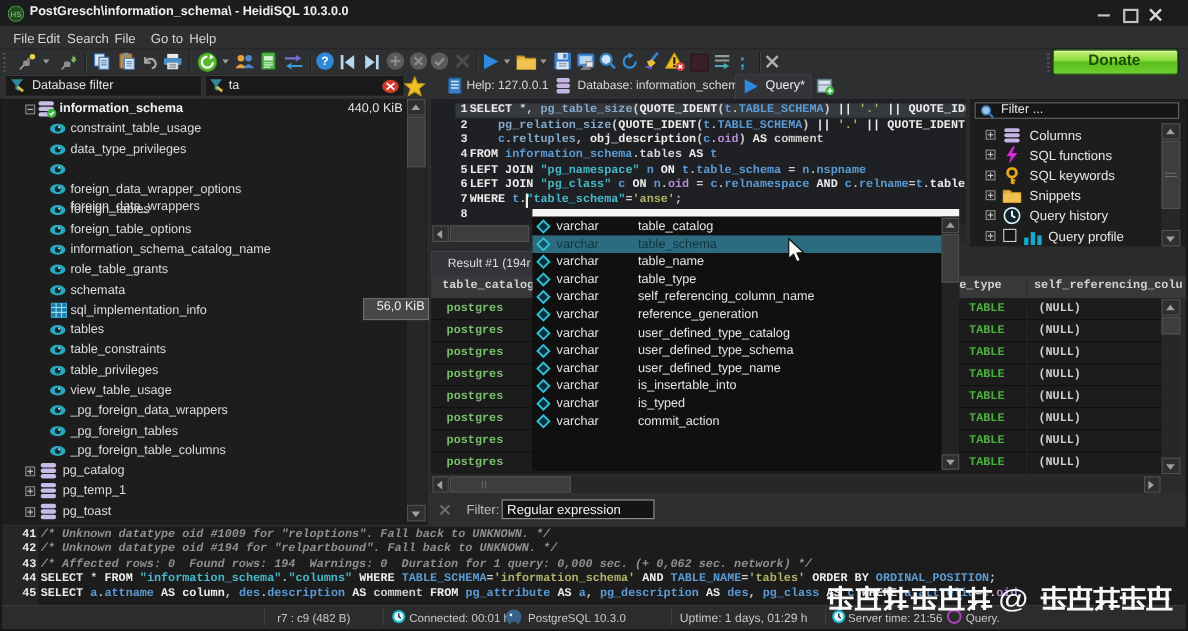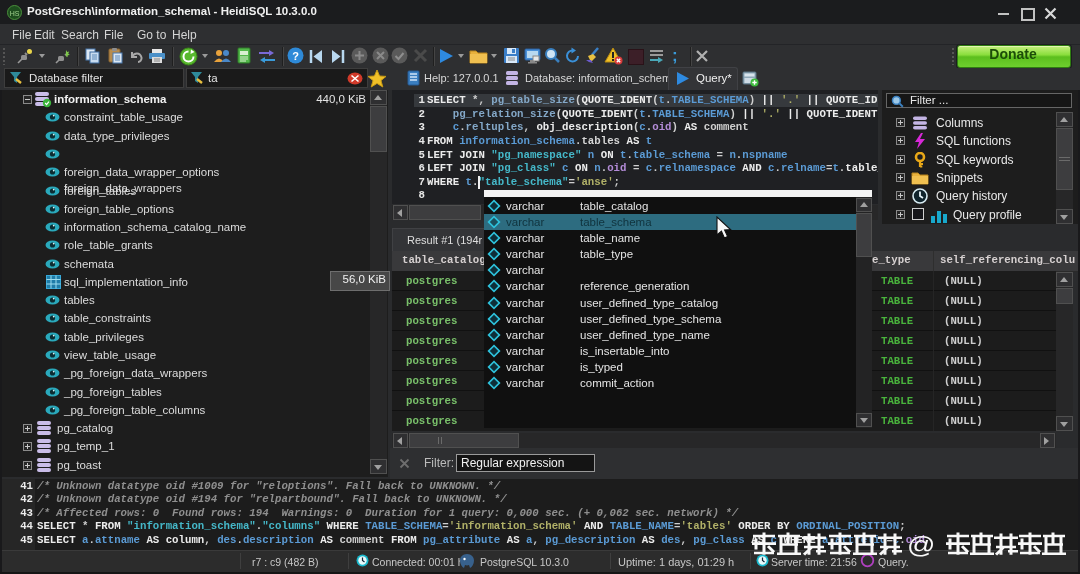--- a/index.html
+++ b/index.html
@@ -745,20 +745,21 @@
           <rect x="3.2" y="3.2" width="7.6" height="7.6" fill="#0e2e38" stroke="#2ec2dc" stroke-width="1.7" transform="rotate(45 7 7)"></rect>
         </svg>
         <span class="a" style="left:20px;">varchar</span>
         <span class="a" style="left:94px;">table_type</span>
       </div>
 <div class="prow" style="top:262.2px;">
         <svg class="a" style="left:1px;top:1px" width="14" height="14" viewBox="0 0 14 14">
           <rect x="3.2" y="3.2" width="7.6" height="7.6" fill="#0e2e38" stroke="#2ec2dc" stroke-width="1.7" transform="rotate(45 7 7)"></rect>
         </svg>
         <span class="a" style="left:20px;">varchar</span>
+        <span class="a" style="left:94px;">self_referencing_column_name</span>
       </div>
 <div class="prow" style="top:278.4px;">
         <svg class="a" style="left:1px;top:1px" width="14" height="14" viewBox="0 0 14 14">
           <rect x="3.2" y="3.2" width="7.6" height="7.6" fill="#0e2e38" stroke="#2ec2dc" stroke-width="1.7" transform="rotate(45 7 7)"></rect>
         </svg>
         <span class="a" style="left:20px;">varchar</span>
         <span class="a" style="left:94px;">reference_generation</span>
       </div>
 <div class="prow" style="top:294.5px;">
         <svg class="a" style="left:1px;top:1px" width="14" height="14" viewBox="0 0 14 14">

